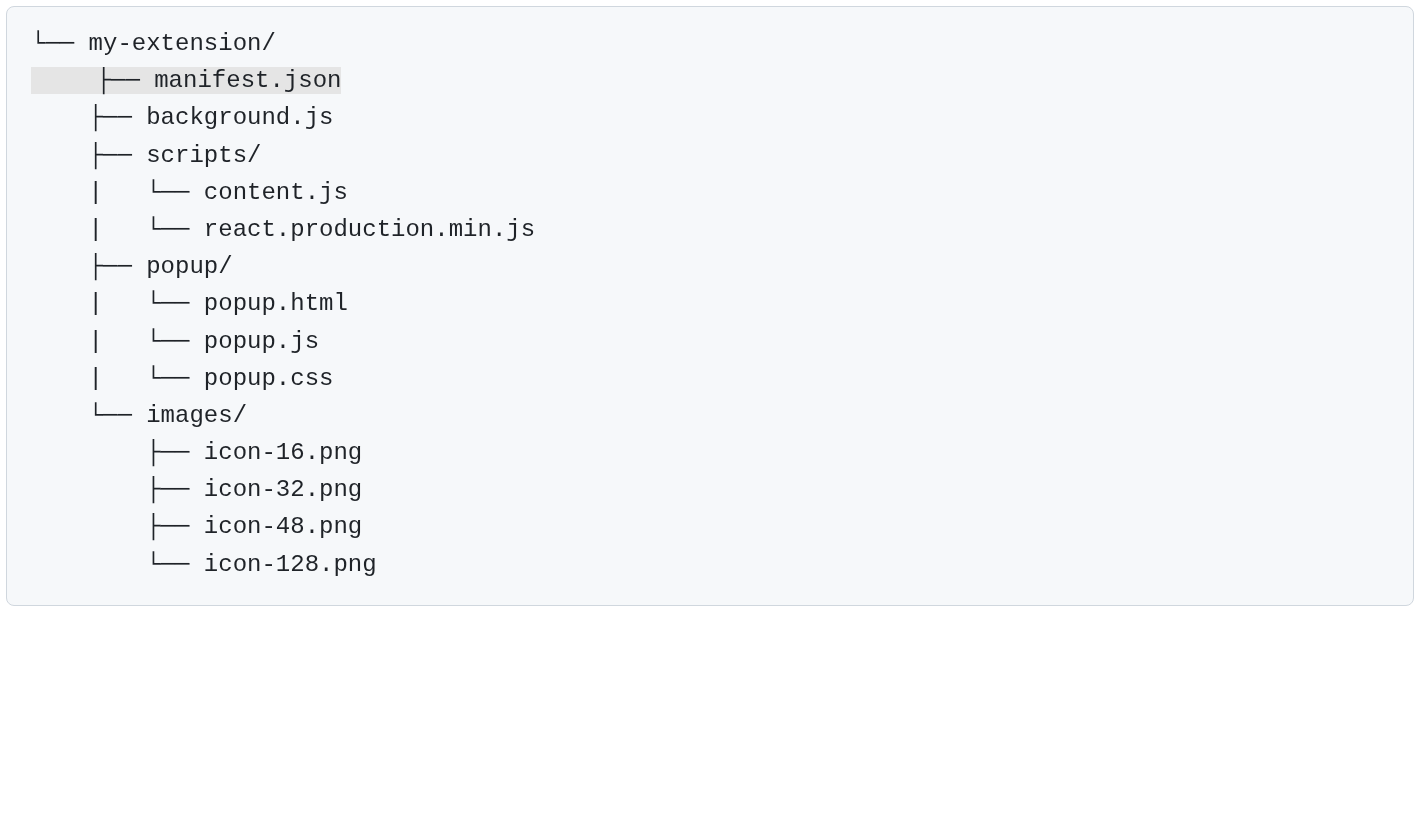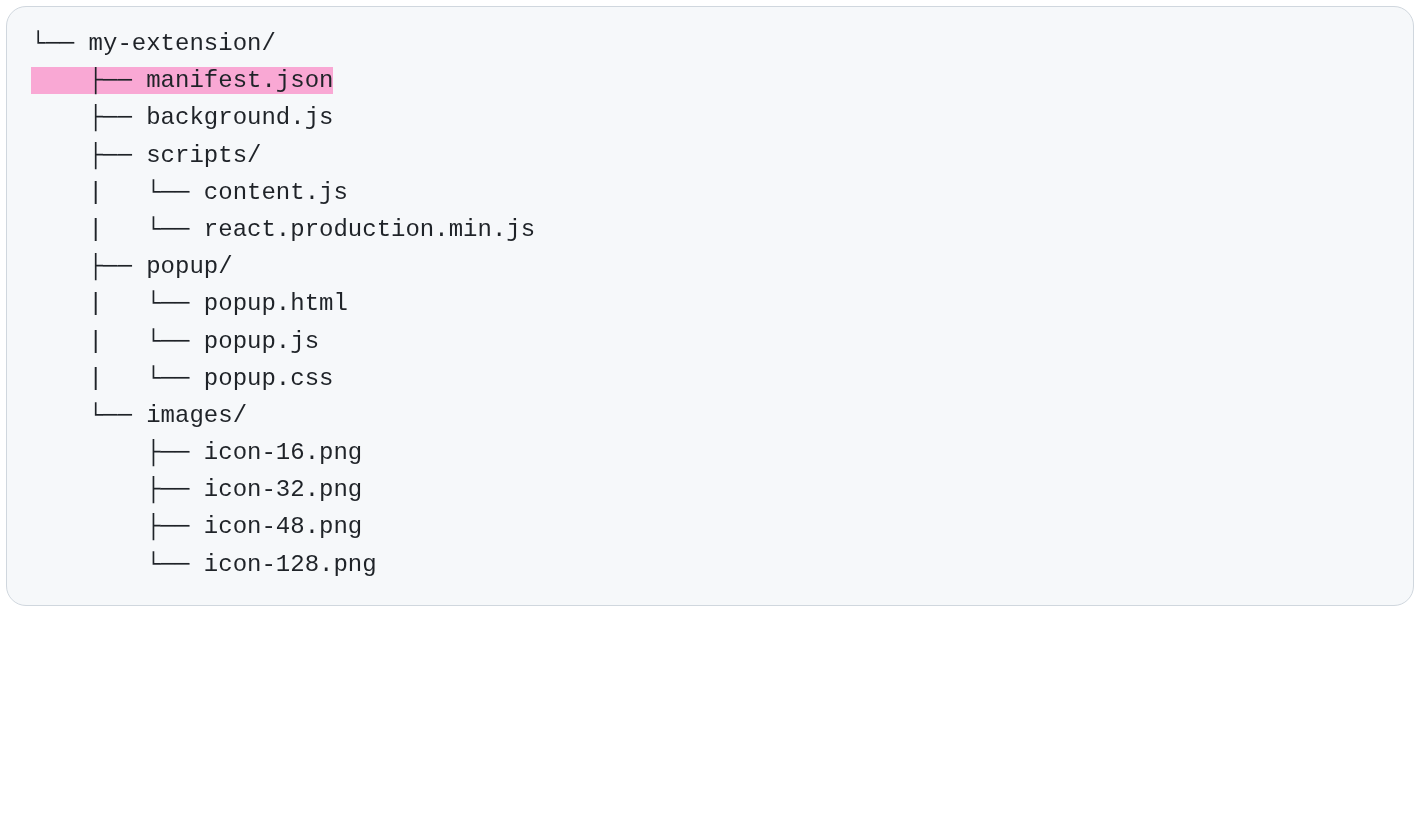--- a/index.html
+++ b/index.html
@@ -6,31 +6,32 @@
     body {
       background: #ffffff;
       font-family: "SFMono-Regular", Consolas, "Liberation Mono", Menlo, monospace;
       font-size: 24px;
       color: #1f2328;
       padding: 0;
     }
     .code-block {
       background: #f6f8fa;
       border: 1px solid #d0d7de;
-      border-radius: 20px;
+      border-radius: 8px;
       padding: 18px 24px 22px 24px;
       margin: 6px;
       line-height: 1.55;
       white-space: pre;
       overflow: hidden;
     }
     .line {
       display: block;
     }
     .highlight {
       display: inline;
-      background: #f9a8d4;
+      background: #e5e5e5;
+      padding-left: 8px;
     }
   </style>
 </head>
 <body>
 
 <div class="code-block" id="tree-container"><span class="line">└── my-extension/</span><span class="line"><span class="highlight">    ├── manifest.json</span></span><span class="line">    ├── background.js</span><span class="line">    ├── scripts/</span><span class="line">    |   └── content.js</span><span class="line">    |   └── react.production.min.js</span><span class="line">    ├── popup/</span><span class="line">    |   └── popup.html</span><span class="line">    |   └── popup.js</span><span class="line">    |   └── popup.css</span><span class="line">    └── images/</span><span class="line">        ├── icon-16.png</span><span class="line">        ├── icon-32.png</span><span class="line">        ├── icon-48.png</span><span class="line">        └── icon-128.png</span></div>
 
 </body></html>

